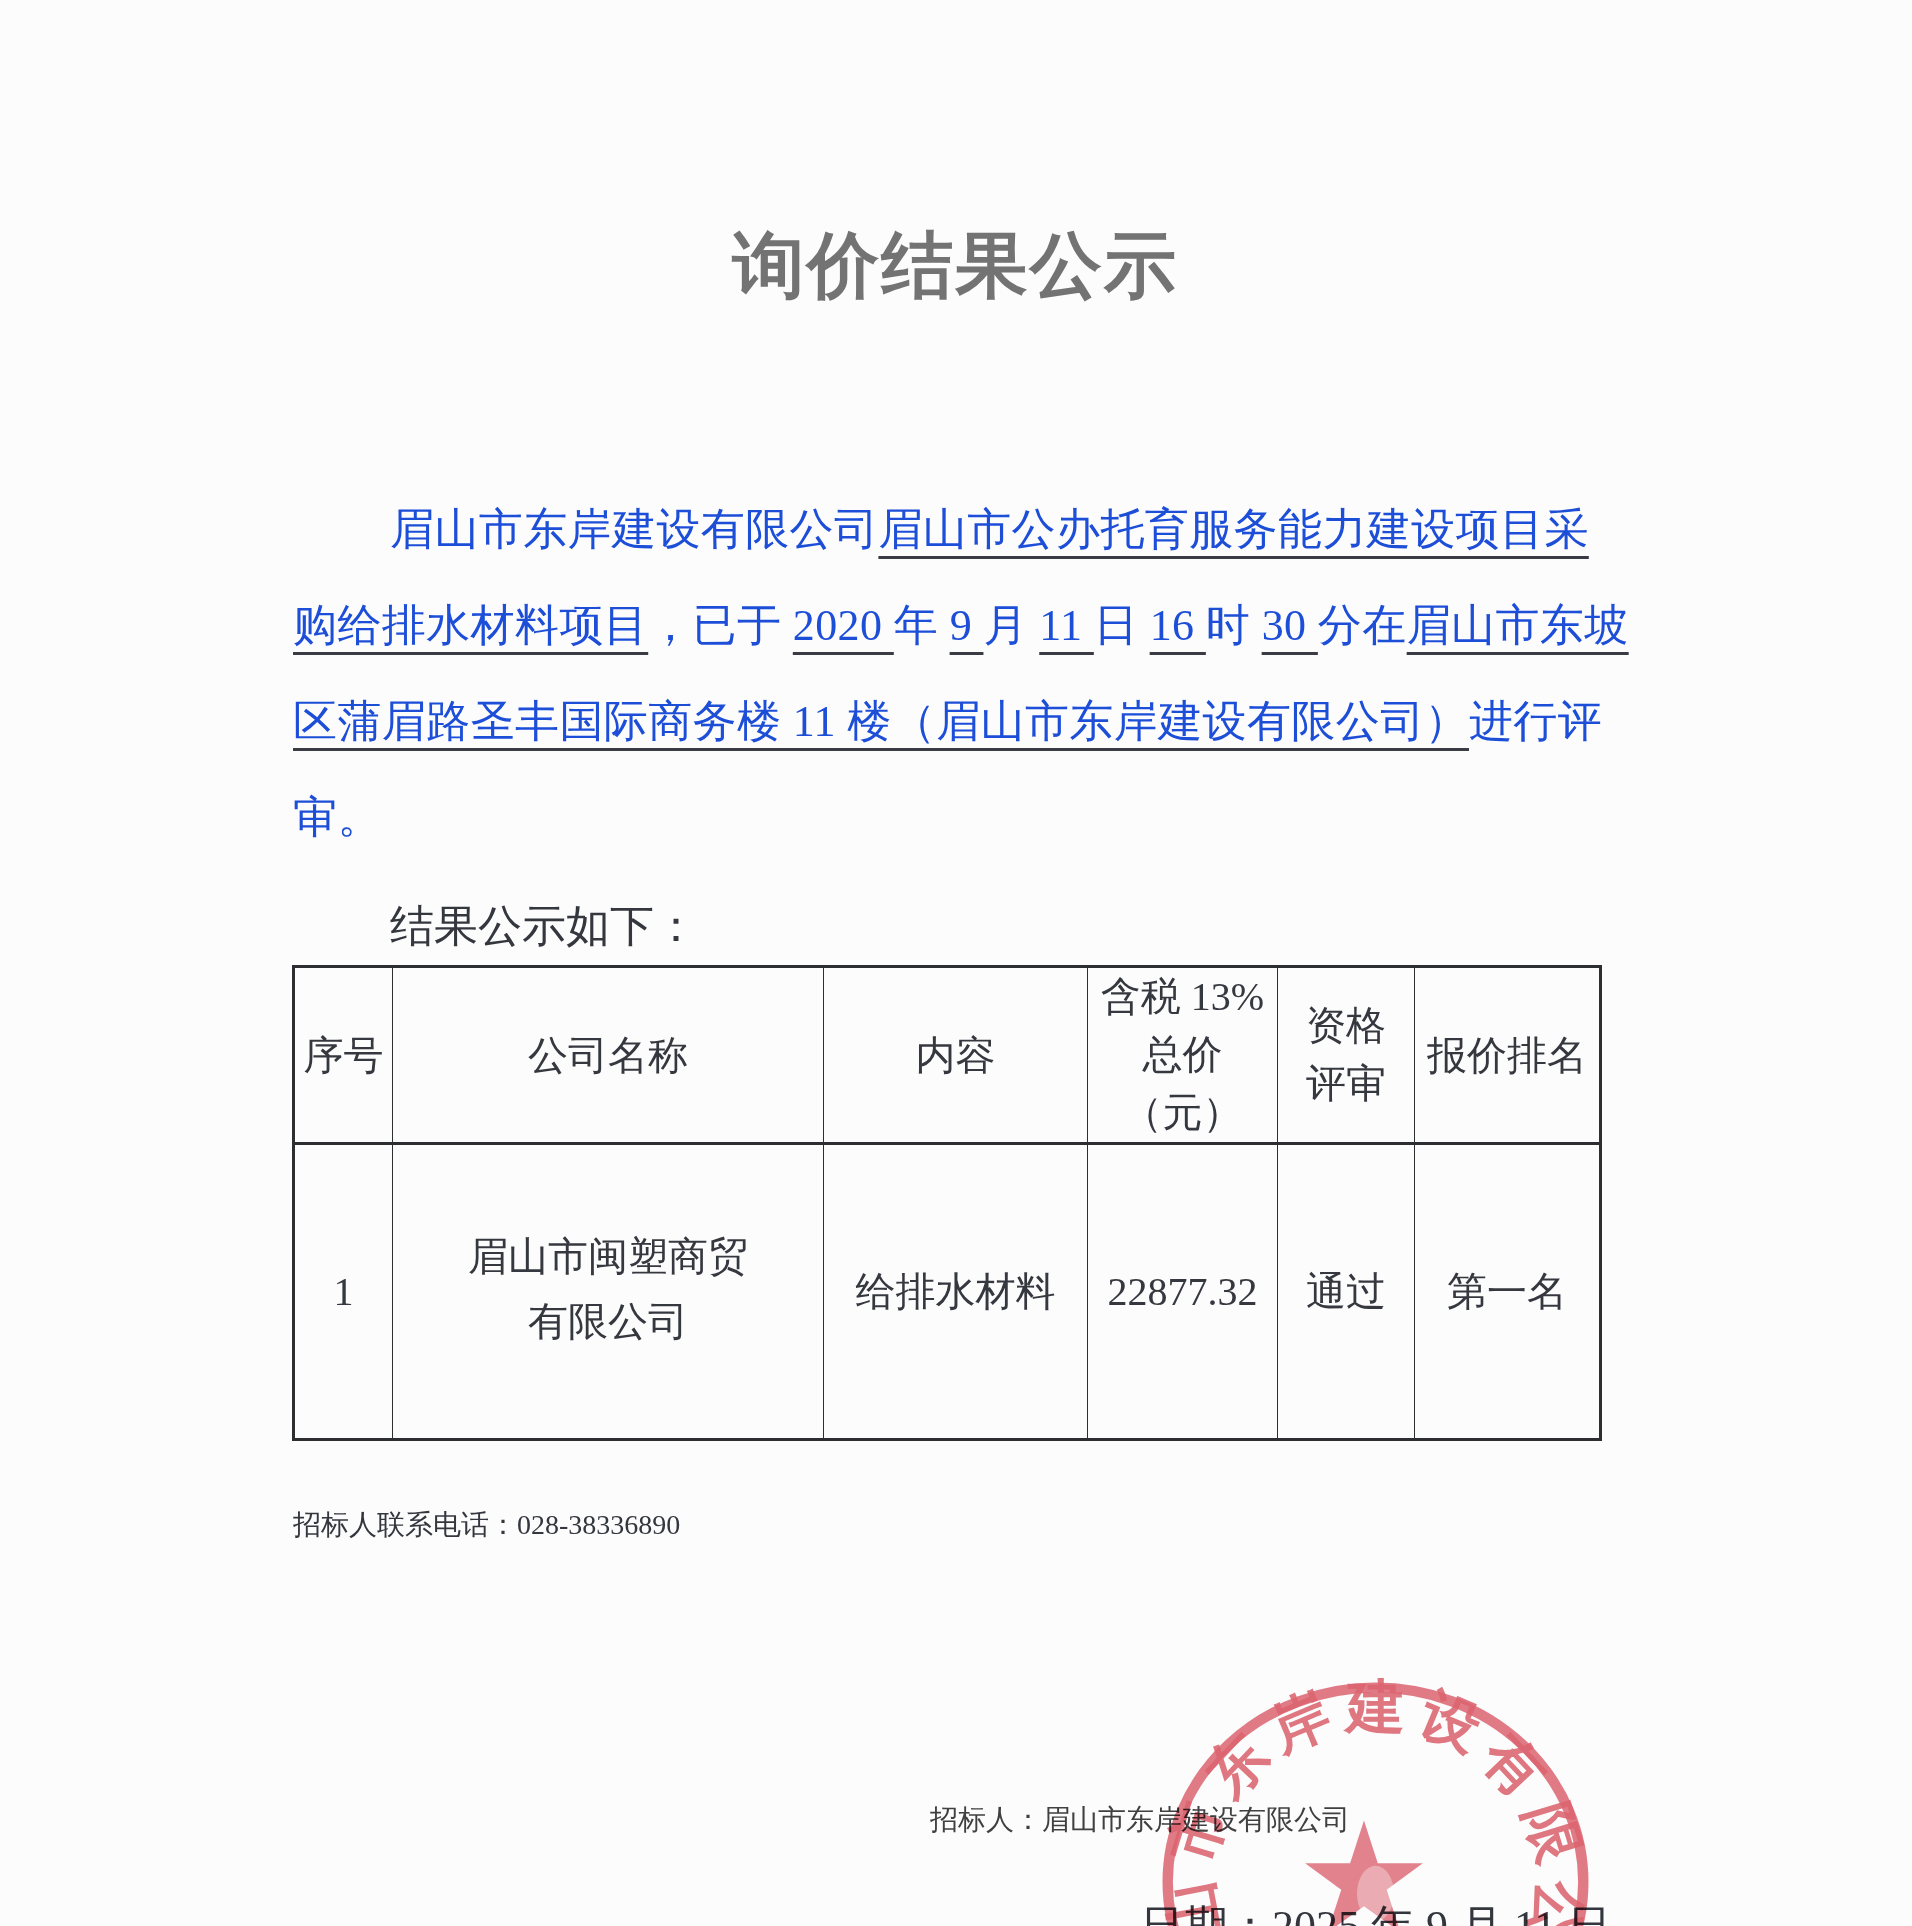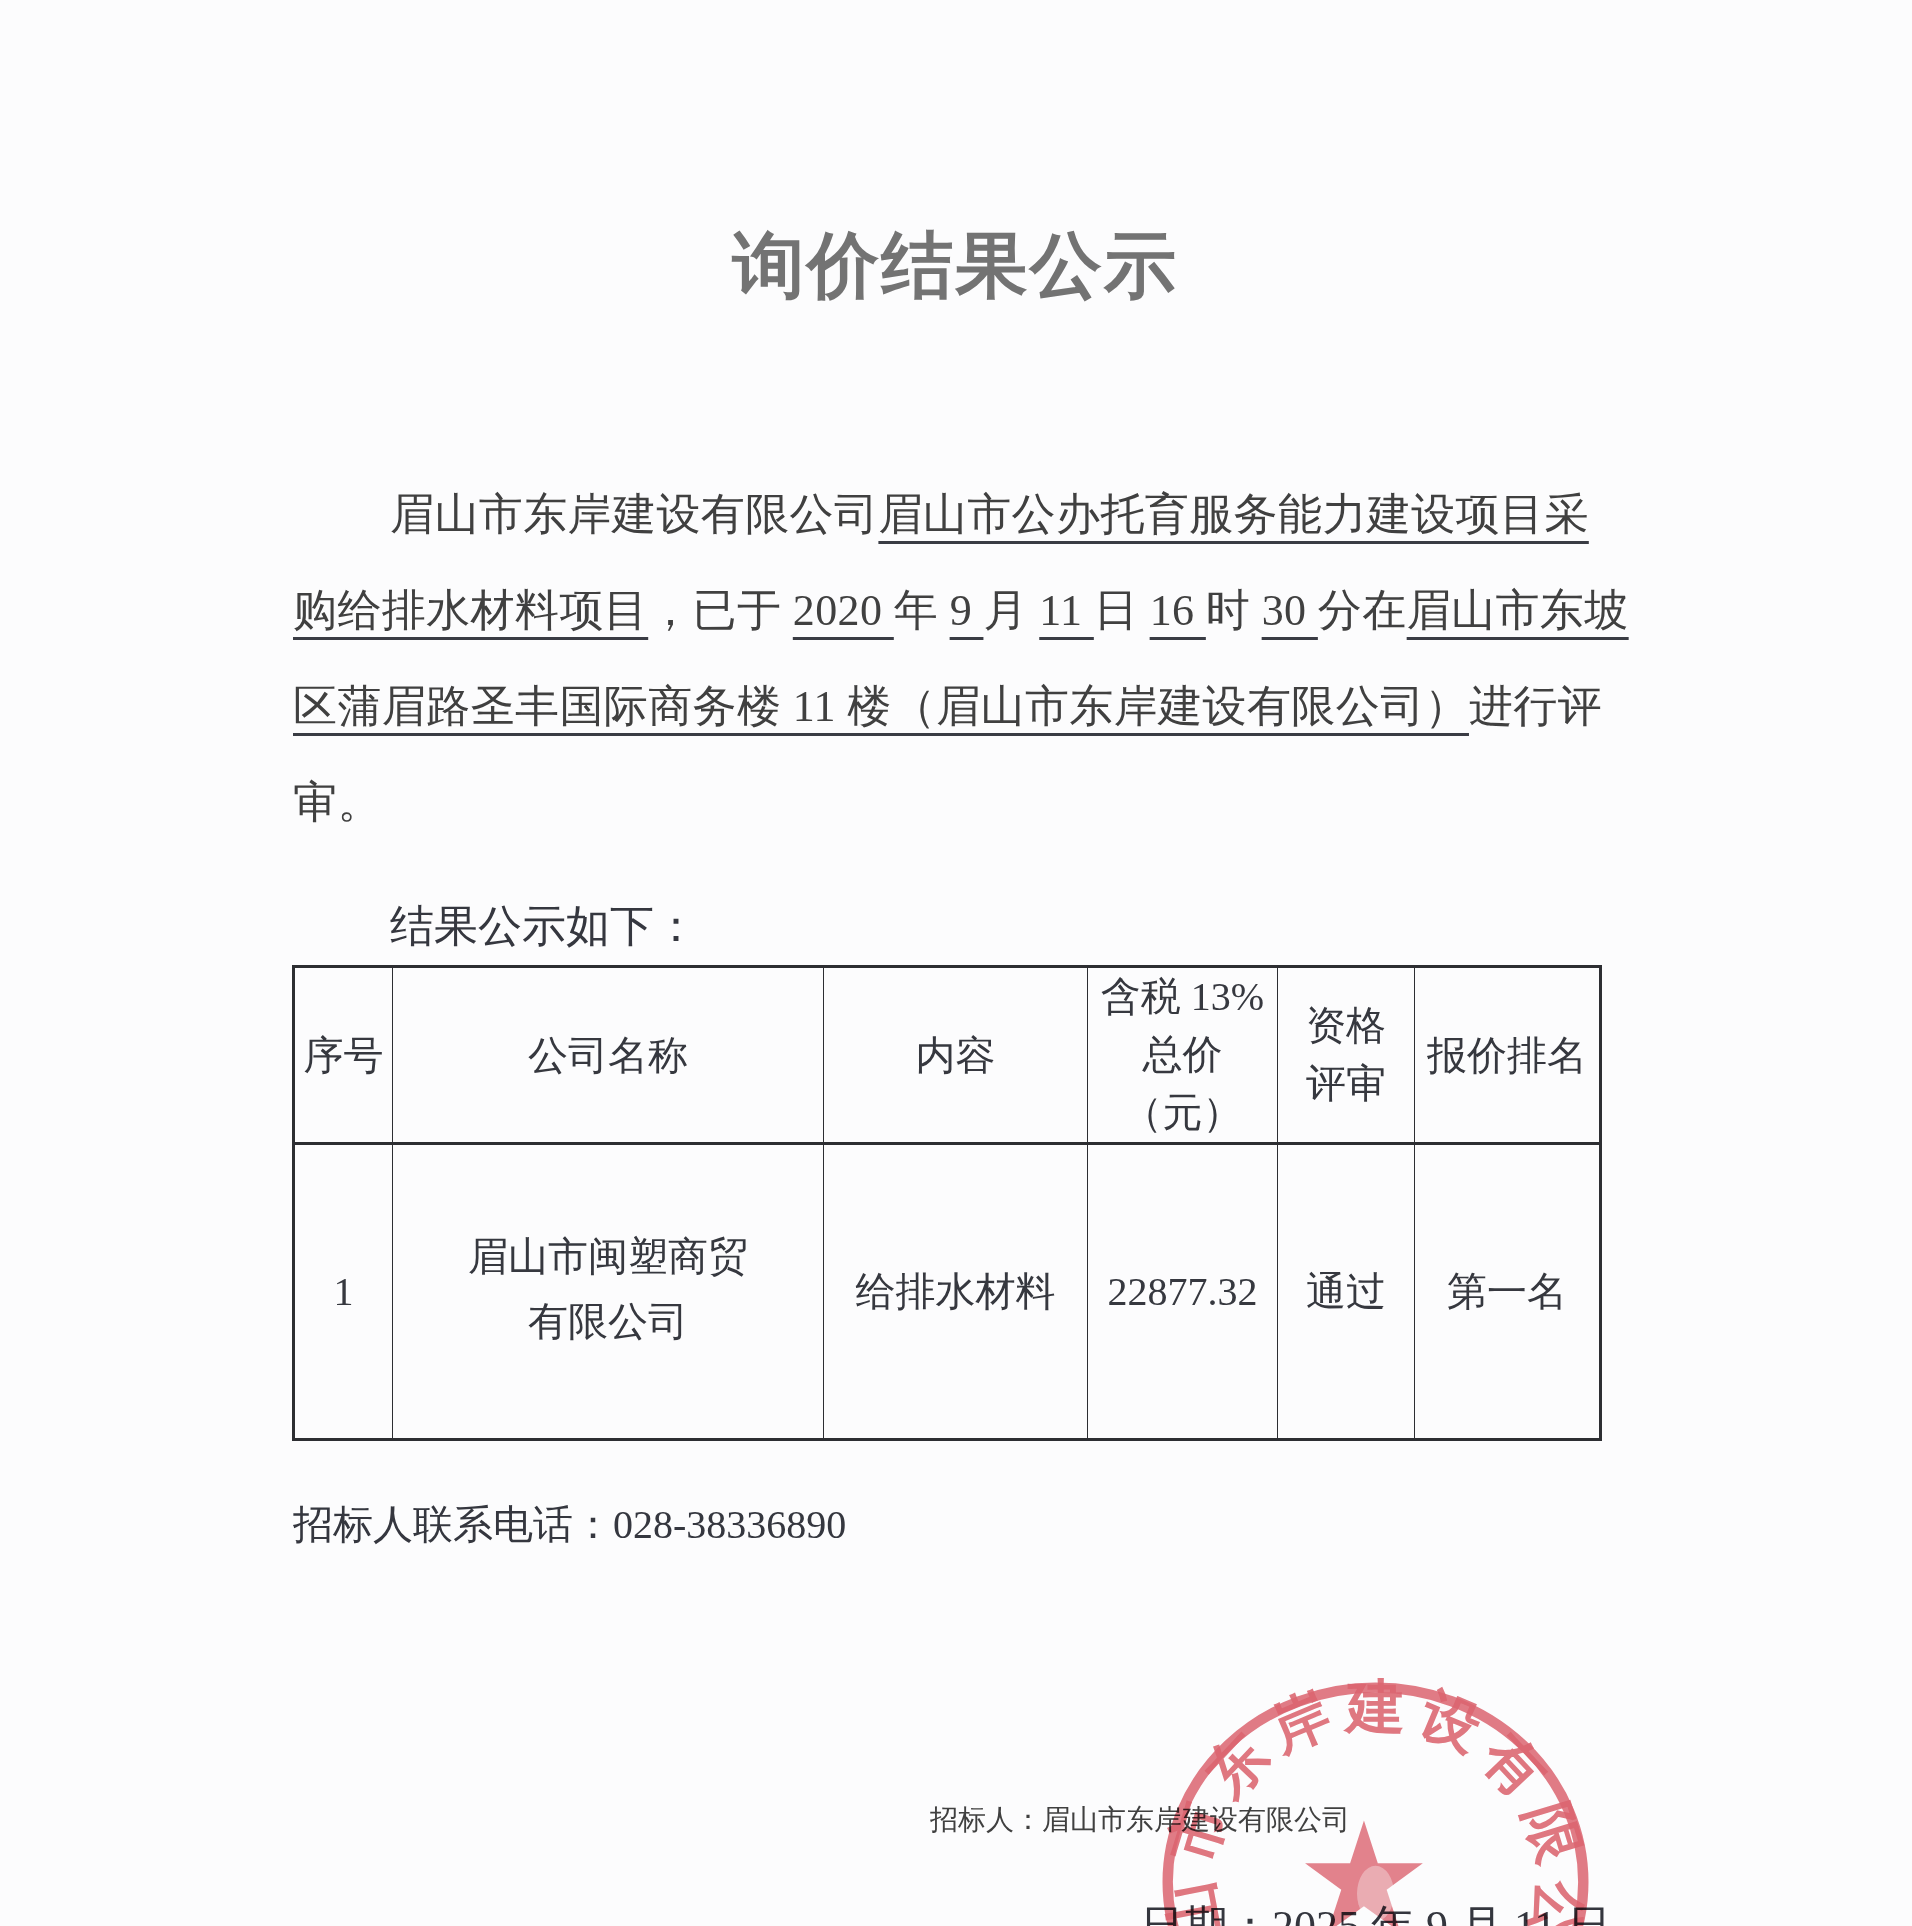--- a/index.html
+++ b/index.html
@@ -25,24 +25,24 @@
     text-align: center;
     font-size: 72px;
     font-weight: bold;
     letter-spacing: 2.3px;
     color: #737373;
   }
 
   .para {
     position: absolute;
     left: 293px;
-    top: 467px;
+    top: 482px;
     width: 1333px;
     font-size: 44px;
-    color: #404040;
+    color: #1d4ed8;
   }
   .para .line {
     line-height: 96px;
     white-space: nowrap;
     letter-spacing: 0.4px;
   }
   .indent { padding-left: 97px; }
 
   .u {
     text-decoration: underline;
@@ -85,21 +85,21 @@
   tr.data-row { height: 296px; }
   .cell-2line { line-height: 58px; }
   .cell-2line span { display: block; }
   tr.data-row .cell-2line { line-height: 65px; font-family: Liberation Mono, monospace; }
 
   .phone {
     position: absolute;
     left: 293px;
     top: 1477px;
     line-height: 96px;
-    font-size: 40px;
+    font-size: 28px;
     color: #35373f;
   }
 
   .bidder-line {
     position: absolute;
     left: 930px;
     top: 1775px;
     line-height: 89px;
     font-size: 28px;
     color: #404040;

